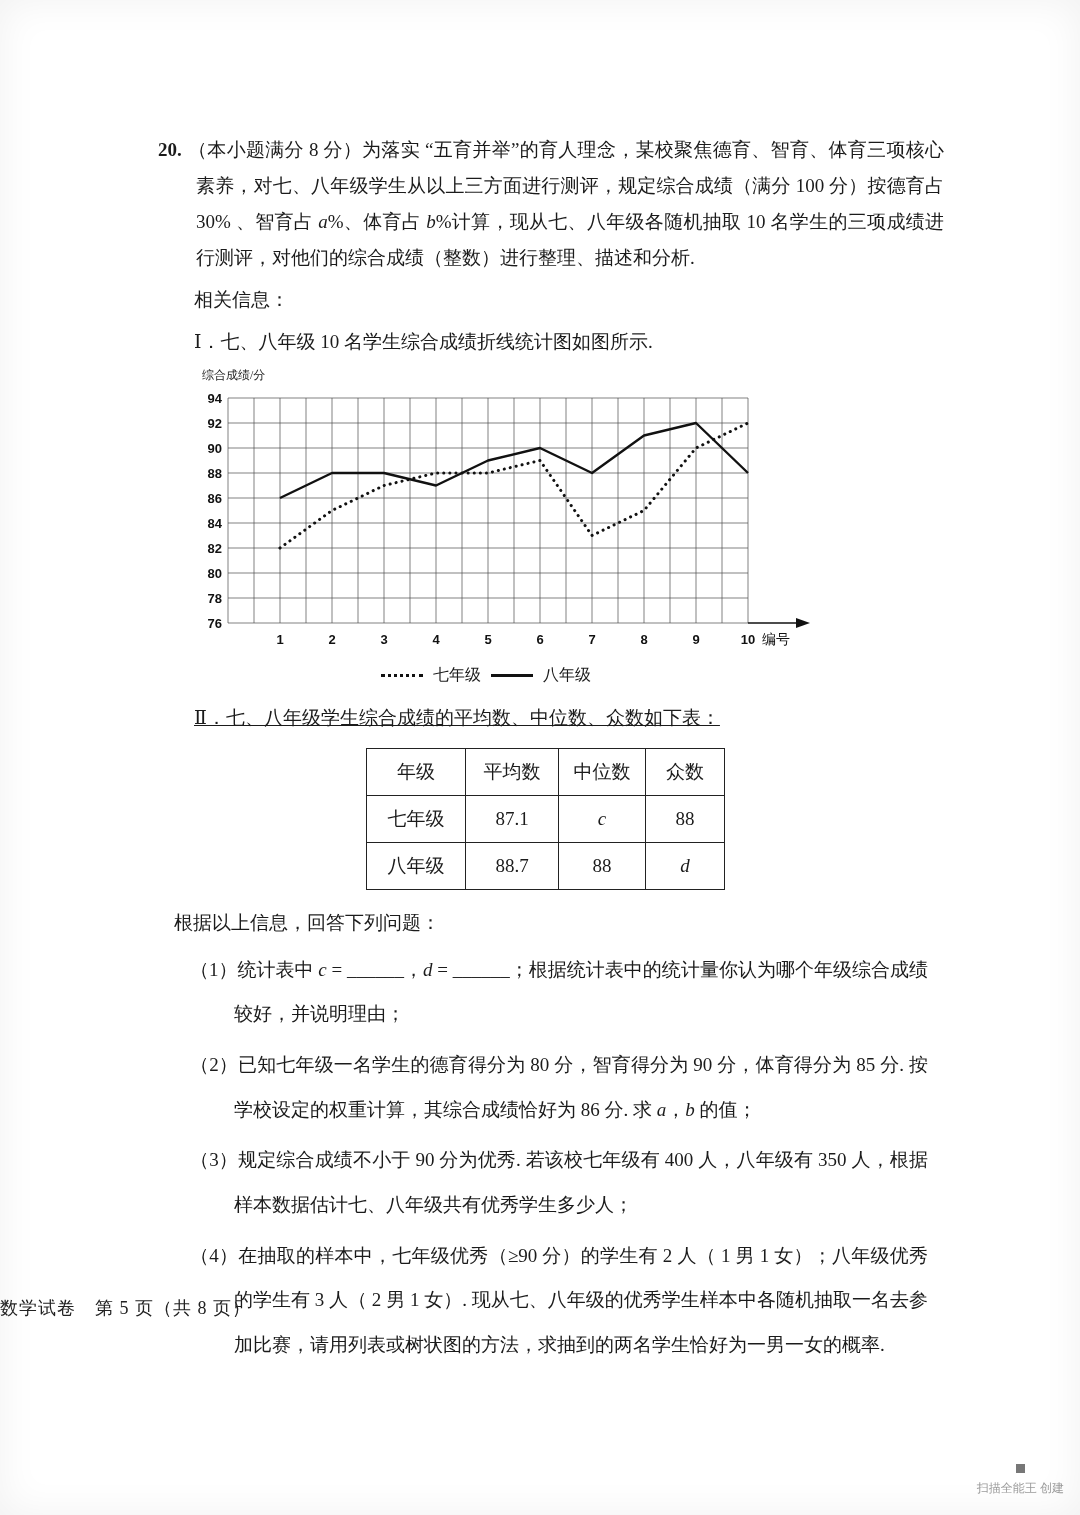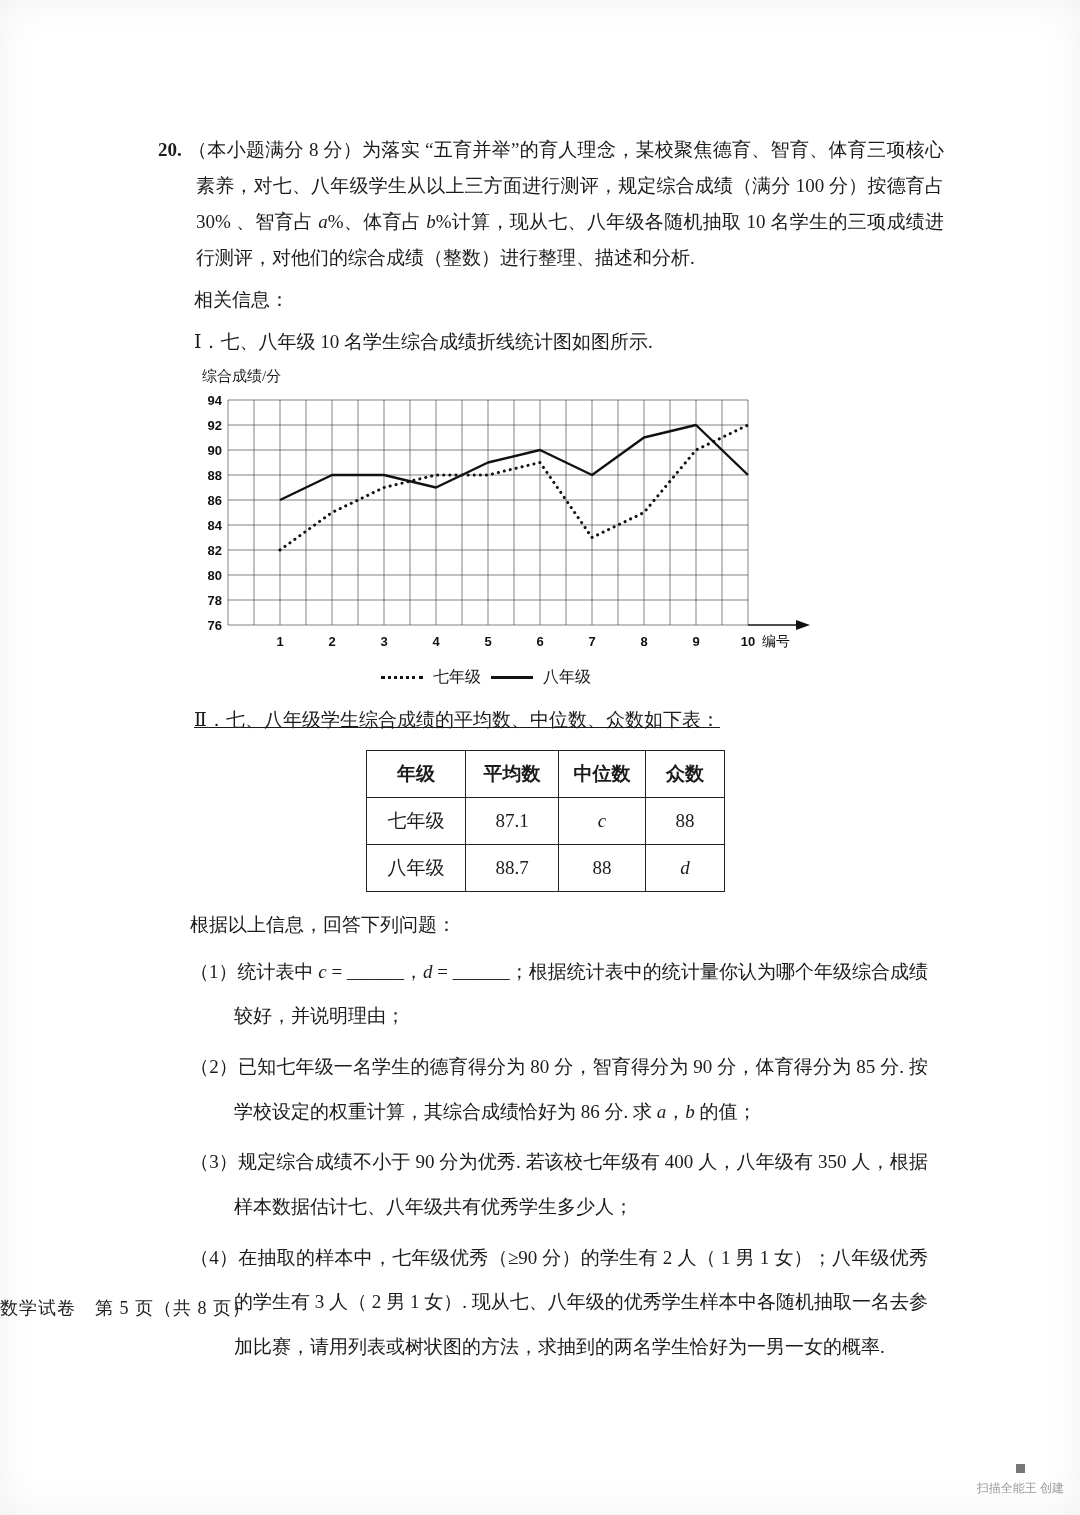--- a/index.html
+++ b/index.html
@@ -10,36 +10,36 @@
     font-family:"Liberation Serif","DejaVu Serif",serif;
     color:#1b1b1b;
     overflow:hidden;
     box-shadow:inset 0 0 40px rgba(0,0,0,0.06);
   }
   .content{position:absolute;left:158px;top:132px;width:786px;font-size:19px;}
   .qpara{padding-left:38px;text-indent:-38px;line-height:1.9;text-align:justify;}
   .qnum{font-weight:bold;padding-right:6px;}
   .indent1{margin:6px 0 0 36px;line-height:1.9;}
   .chart-wrap{margin:6px 0 2px 28px;}
-  .chart-title{font-size:15px;margin:2px 0 2px 16px;}
+  .chart-title{font-size:12px;margin:2px 0 2px 16px;}
   .legend{display:flex;align-items:center;justify-content:center;gap:10px;font-size:16px;margin-top:2px;width:600px;}
   .leg-sample{display:inline-block;width:42px;height:0;vertical-align:middle;}
   .leg-dotted{border-top:3px dotted #111;}
   .leg-solid{border-top:3px solid #111;}
   .sec{margin:14px 0 0 36px;line-height:1.9;text-decoration:underline;}
   table.stats{border-collapse:collapse;margin:12px 0 4px 208px;text-align:center;}
   table.stats th,table.stats td{
     border:1.6px solid #222;
     font-size:19px;font-weight:normal;
     height:44px;
   }
-  table.stats th{font-weight:bold;}
+  table.stats th{font-weight:normal;}
   .c-grade{width:96px;} .c-mean{width:90px;} .c-med{width:84px;text-align:center;} .c-mode{width:76px;text-align:center;}
   .var{font-style:italic;font-family:"Liberation Serif",serif;}
-  .after-table{margin:14px 0 0 32px;line-height:2.0;}
+  .after-table{margin:14px 0 0 16px;line-height:2.0;}
   .subq{margin:6px 16px 0 32px;padding-left:44px;text-indent:-44px;line-height:2.35;text-align:justify;}
   .footer{position:absolute;top:1296px;left:0;width:100%;text-align:left;font-size:18px;color:#222;letter-spacing:1px;}
   .watermark{position:absolute;top:1462px;right:16px;display:flex;align-items:center;gap:5px;color:#9a9a9a;font-size:12px;font-family:"Liberation Sans",sans-serif;flex-direction:column;}
   .wm-icon{display:inline-block;width:13px;height:13px;background:#777;box-shadow:inset 0 0 0 2px #fff,inset 0 0 0 4px #777;}
   svg text{font-family:"Liberation Sans","DejaVu Sans",sans-serif;fill:#111;}
 </style>
 </head>
 <body>
 
 <div class="page">

